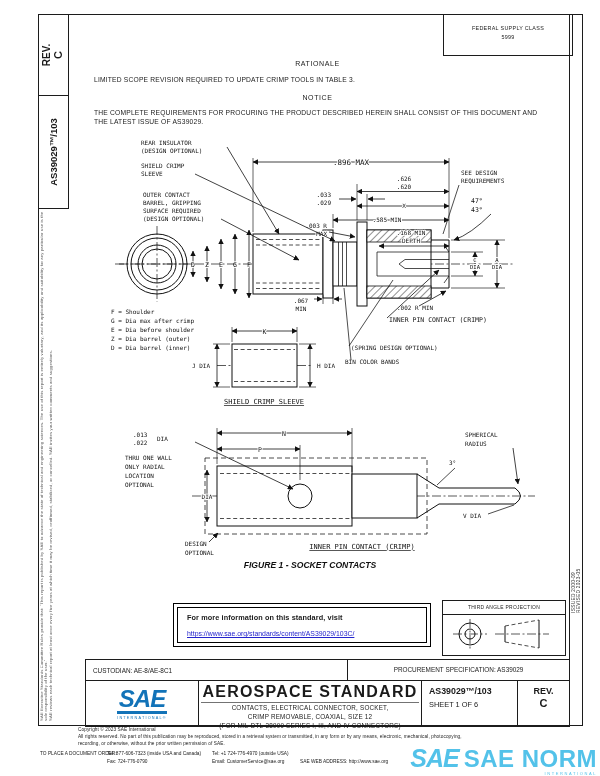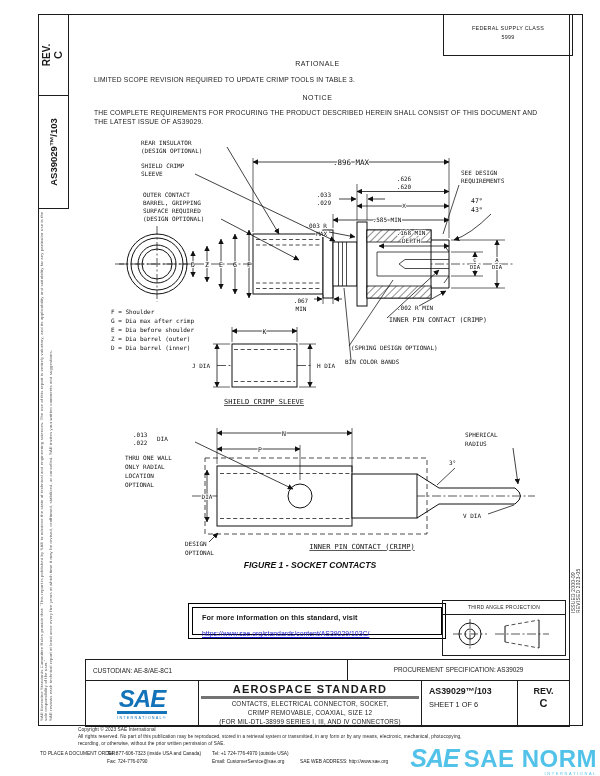--- a/index.html
+++ b/index.html
@@ -13,37 +13,37 @@
   .rotwrap{transform:rotate(-90deg);white-space:nowrap;text-align:center;line-height:1.05}
   #fsc-box{position:absolute;right:9px;top:0;width:130px;height:41px;border:1.2px solid #1c1c1c;border-top:none;
            text-align:center;font-size:5.4px;line-height:1.6;padding-top:9px;box-sizing:border-box;letter-spacing:.3px}
   .center-head{position:absolute;left:30px;right:16px;text-align:center;font-size:7px;letter-spacing:.6px}
   .bodytext{position:absolute;font-size:6.7px;line-height:1.4;letter-spacing:.2px}
   
   #right-rule{position:absolute;right:12px;top:0;bottom:0;border-left:1.2px solid #1c1c1c}
   #issued{position:absolute;right:1px;top:385px;height:215px;font-size:4.8px;color:#333;letter-spacing:.3px}
   #issued span{display:block;margin:2px 0}
   
-  #info-box{position:absolute;left:149px;top:588px;width:258px;height:36px;border:1.4px solid #000;box-sizing:border-box}
+  #info-box{position:absolute;left:134px;top:588px;width:258px;height:44px;border:1.4px solid #000;box-sizing:border-box}
   #info-box .inner{margin:3px;border:1.2px solid #000;height:calc(100% - 6px);box-sizing:border-box;padding:5px 9px}
   #info-line{font-size:7.3px;font-weight:bold;letter-spacing:.1px}
   #info-link{font-size:6.9px;color:#2222cc;text-decoration:underline;display:inline-block;margin-top:4px}
   
   #proj{position:absolute;left:403px;top:585px;width:124px}
   #proj .lab{border:1.2px solid #1c1c1c;font-size:4.9px;text-align:center;line-height:13px;height:13px;letter-spacing:.3px}
   #proj .sym{border:1.2px solid #1c1c1c;border-top:none;height:40px}
   
   #btable{position:absolute;left:46px;right:12px;top:644px}
   #btable .row1{display:flex;border:1.3px solid #1c1c1c;height:20px;font-size:6.4px;align-items:center}
   #btable .row1 .c1{flex:1.15;padding-left:7px}
   #btable .row1 .c2{flex:1;text-align:center;border-left:1.3px solid #1c1c1c;align-self:stretch;line-height:20px}
   #btable .row2{display:flex;border:1.3px solid #1c1c1c;border-top:none;height:45px}
   .logo-cell{width:112px;display:flex;align-items:center;justify-content:center}
   .title-cell{flex:1;border-left:1.3px solid #1c1c1c;border-right:1.3px solid #1c1c1c;text-align:center}
-  .title-cell .t{font-size:11px;font-weight:bold;letter-spacing:1.2px;padding:2px 0 1px;border-bottom:3px solid #737373;margin:0 2px}
+  .title-cell .t{font-size:16px;font-weight:bold;letter-spacing:1.2px;padding:2px 0 1px;border-bottom:1px solid #737373;margin:0 2px}
   .title-cell .s{font-size:6.3px;line-height:1.3;margin-top:1px;letter-spacing:.2px}
   .num-cell{width:95px;padding:5px 0 0 7px;box-sizing:border-box}
   .num-cell .n{font-weight:bold;font-size:8.8px}
   .num-cell .sh{font-size:7.4px;margin-top:4px}
   .rev-cell{width:52px;border-left:1.3px solid #1c1c1c;text-align:center;padding-top:5px;box-sizing:border-box}
   .rev-cell .r1{font-size:9px;font-weight:bold}
   .rev-cell .r2{font-size:11px;font-weight:bold;margin-top:1px}
   .sae-logo .word{font-style:italic;font-weight:bold;font-size:24px;color:#1273b8;letter-spacing:-1px;
                   border-bottom:3px solid #1273b8;padding:0 2px;line-height:1}
   .sae-logo .sub{font-size:3.8px;color:#1273b8;letter-spacing:1.2px;text-align:center;margin-top:1.5px}

